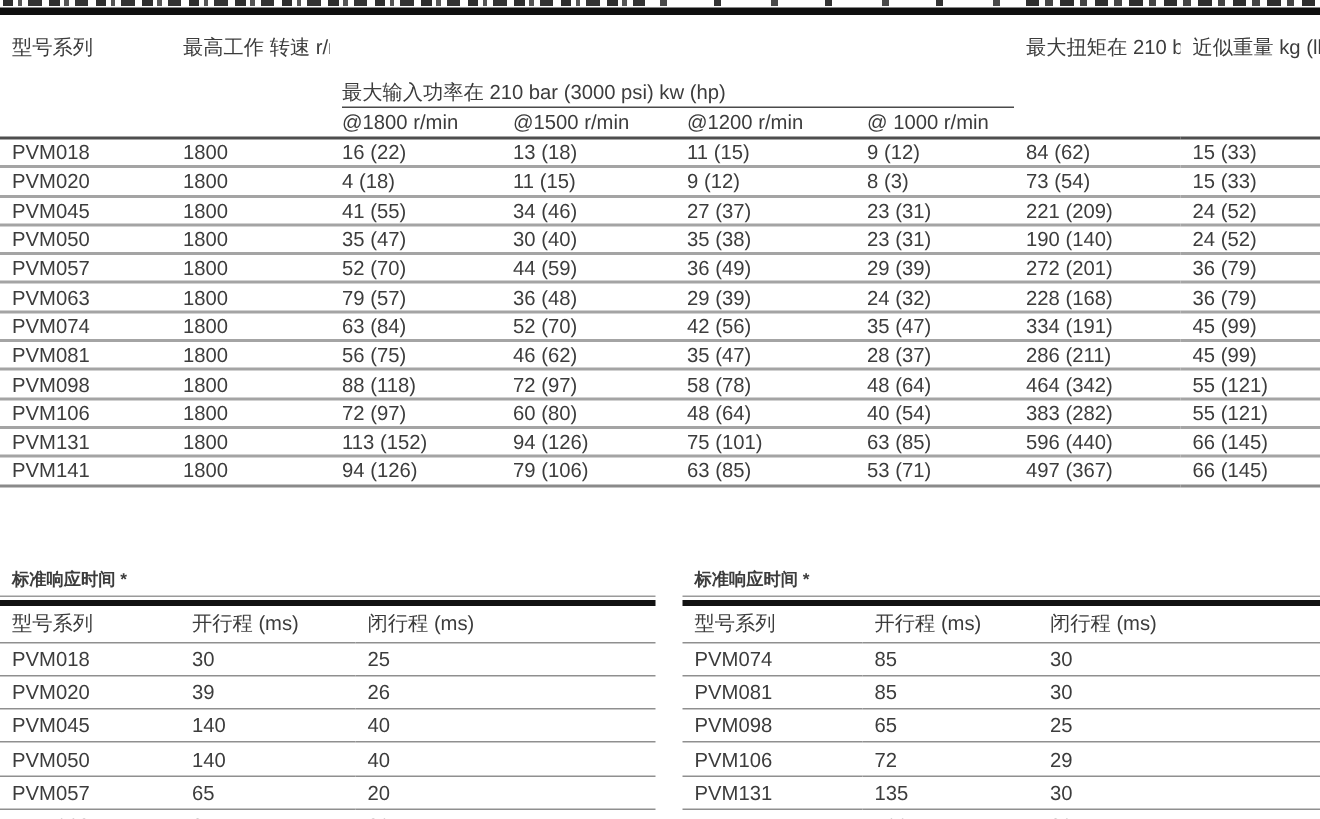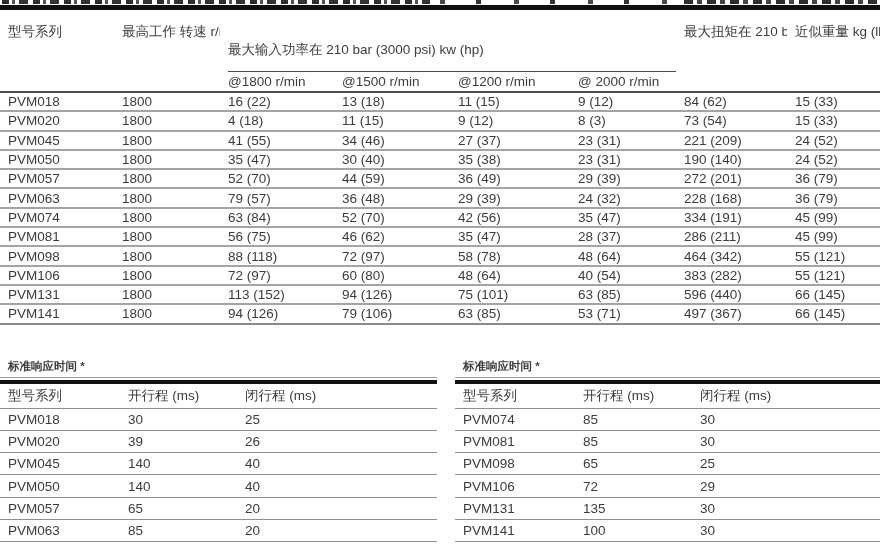--- a/index.html
+++ b/index.html
@@ -25,31 +25,31 @@
   }
   table.main th, table.main td {
     font-weight:normal; text-align:left; padding:0 0 0 8px;
     overflow:hidden; white-space:nowrap;
   }
   table.main thead tr.h1 { height:50px; }
   table.main thead tr.h2 { height:20px; }
   table.main thead { border-bottom:2.5px solid #4e4e4e; }
   th.vt { vertical-align:top; padding-top:5px; line-height:1.42; white-space:pre-line; }
   th.power-cell { vertical-align:bottom; padding:0 6px 0 8px; }
-  .power-inner { display:block; border-bottom:1.5px solid #4a4a4a; padding-bottom:12px; white-space:nowrap; }
+  .power-inner { display:block; border-bottom:1.5px solid #4a4a4a; padding-bottom:0; white-space:nowrap; }
   th.sub { vertical-align:middle; padding-top:2px; }
   table.main tbody tr { height:19.3px; }
   table.main tbody tr + tr td { border-top:2px solid #a4a4a4; }
   table.main tbody { border-bottom:2px solid #8a8a8a; }
 
   
   .resp { position:absolute; top:359px; }
   #resp-left  { left:0;   width:437px; }
   #resp-right { left:455px; width:425px; }
-  .resp-title { font-size:11.5px; font-weight:bold; padding:0 0 3px 8px; border-bottom:1px solid #9a9a9a; }
+  .resp-title { font-size:11.5px; font-weight:bold; padding:0 0 3px 8px; border-bottom:1px solid #9a9a9a;margin-top:20px; }
   .resp-rule { height:3.5px; background:#121212; margin-top:2px; }
   table.resp-table { width:100%; border-collapse:collapse; table-layout:fixed; font-size:13.5px; }
   table.resp-table th {
     height:22px; vertical-align:middle; font-weight:normal; text-align:left;
     padding-left:8px; border-bottom:1.5px solid #8f8f8f; white-space:nowrap;
   }
   table.resp-table td {
     height:19.3px; padding-left:8px; border-bottom:1.5px solid #8f8f8f; white-space:nowrap;
   }
 </style>
@@ -83,21 +83,21 @@
       <th class="vt" rowspan="2">最大扭矩在
 210 bar (3000
 psi) Nm (lb-ft)</th>
       <th class="vt" rowspan="2">近似重量
 kg (lb)</th>
     </tr>
     <tr class="h2">
       <th class="sub">@1800 r/min</th>
       <th class="sub">@1500 r/min</th>
       <th class="sub">@1200 r/min</th>
-      <th class="sub">@ 2000 r/min</th>
+      <th class="sub">@ 1000 r/min</th>
     </tr>
   </thead>
   <tbody>
       <tr>
         <td>PVM018</td>
         <td>1800</td>
         <td>16 (22)</td>
         <td>13 (18)</td>
         <td>11 (15)</td>
         <td>9 (12)</td>

